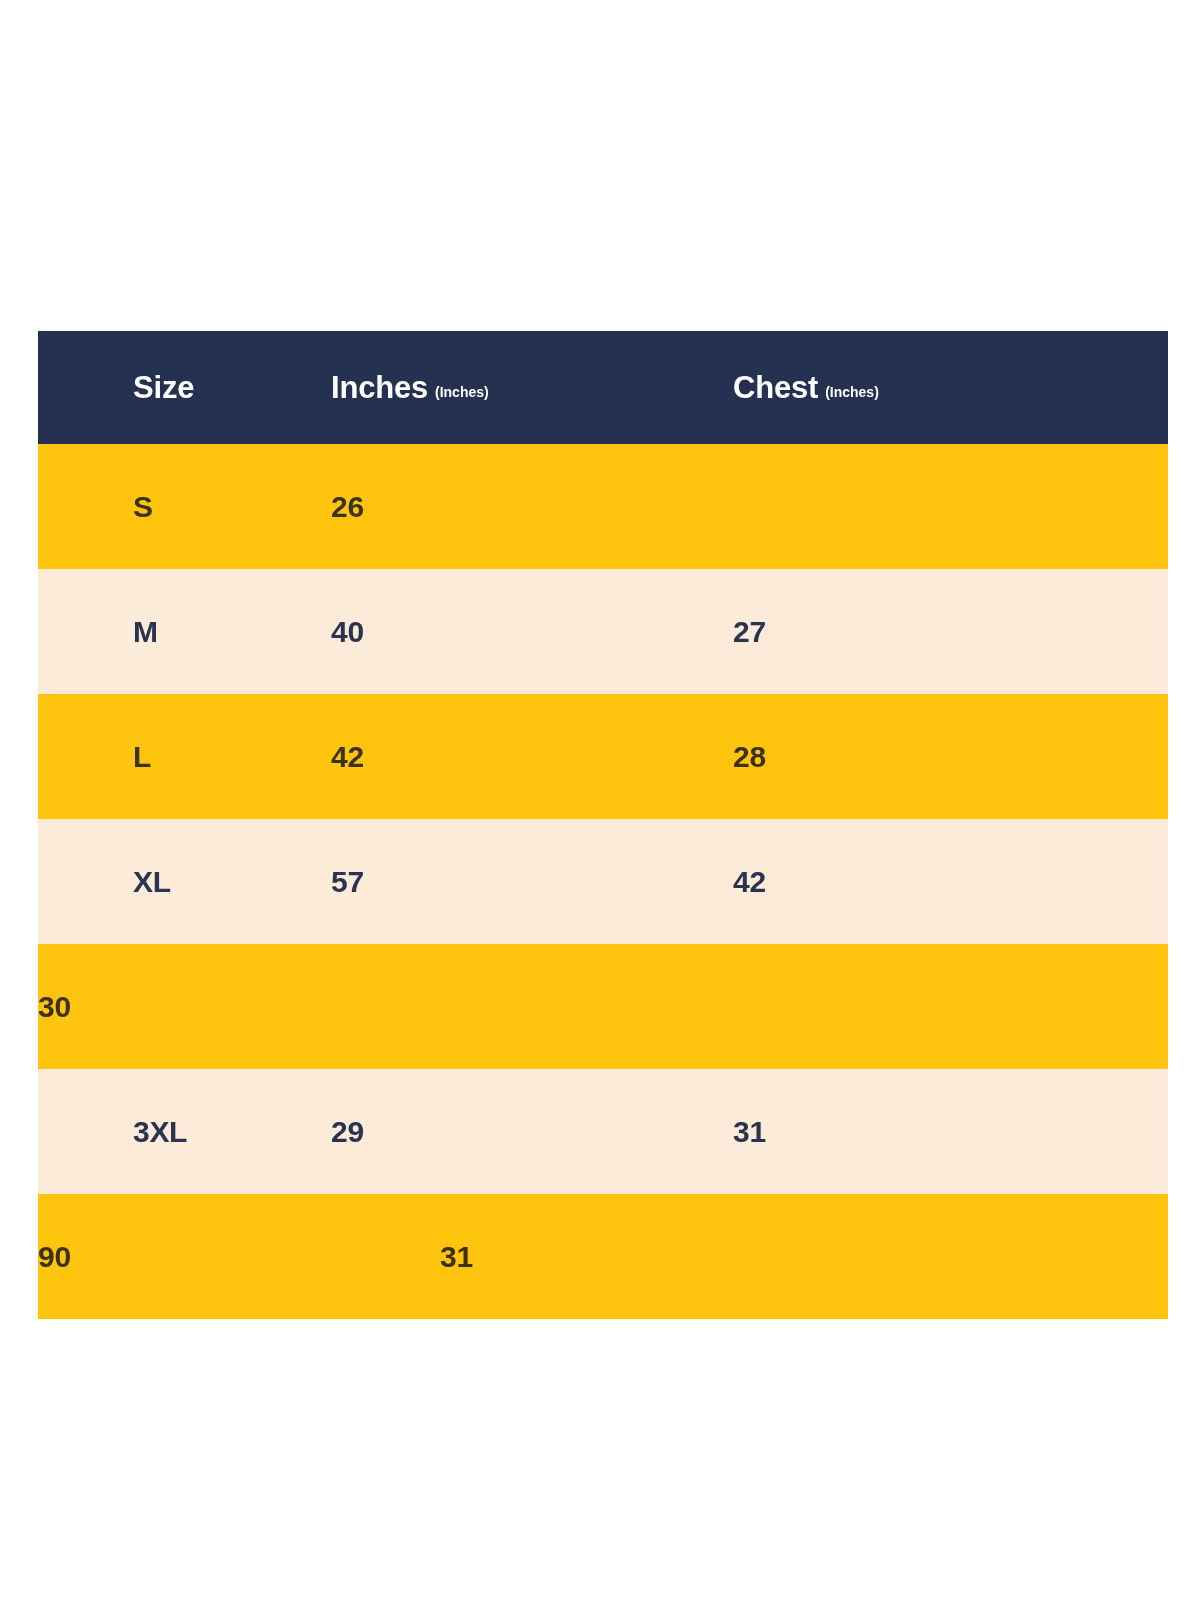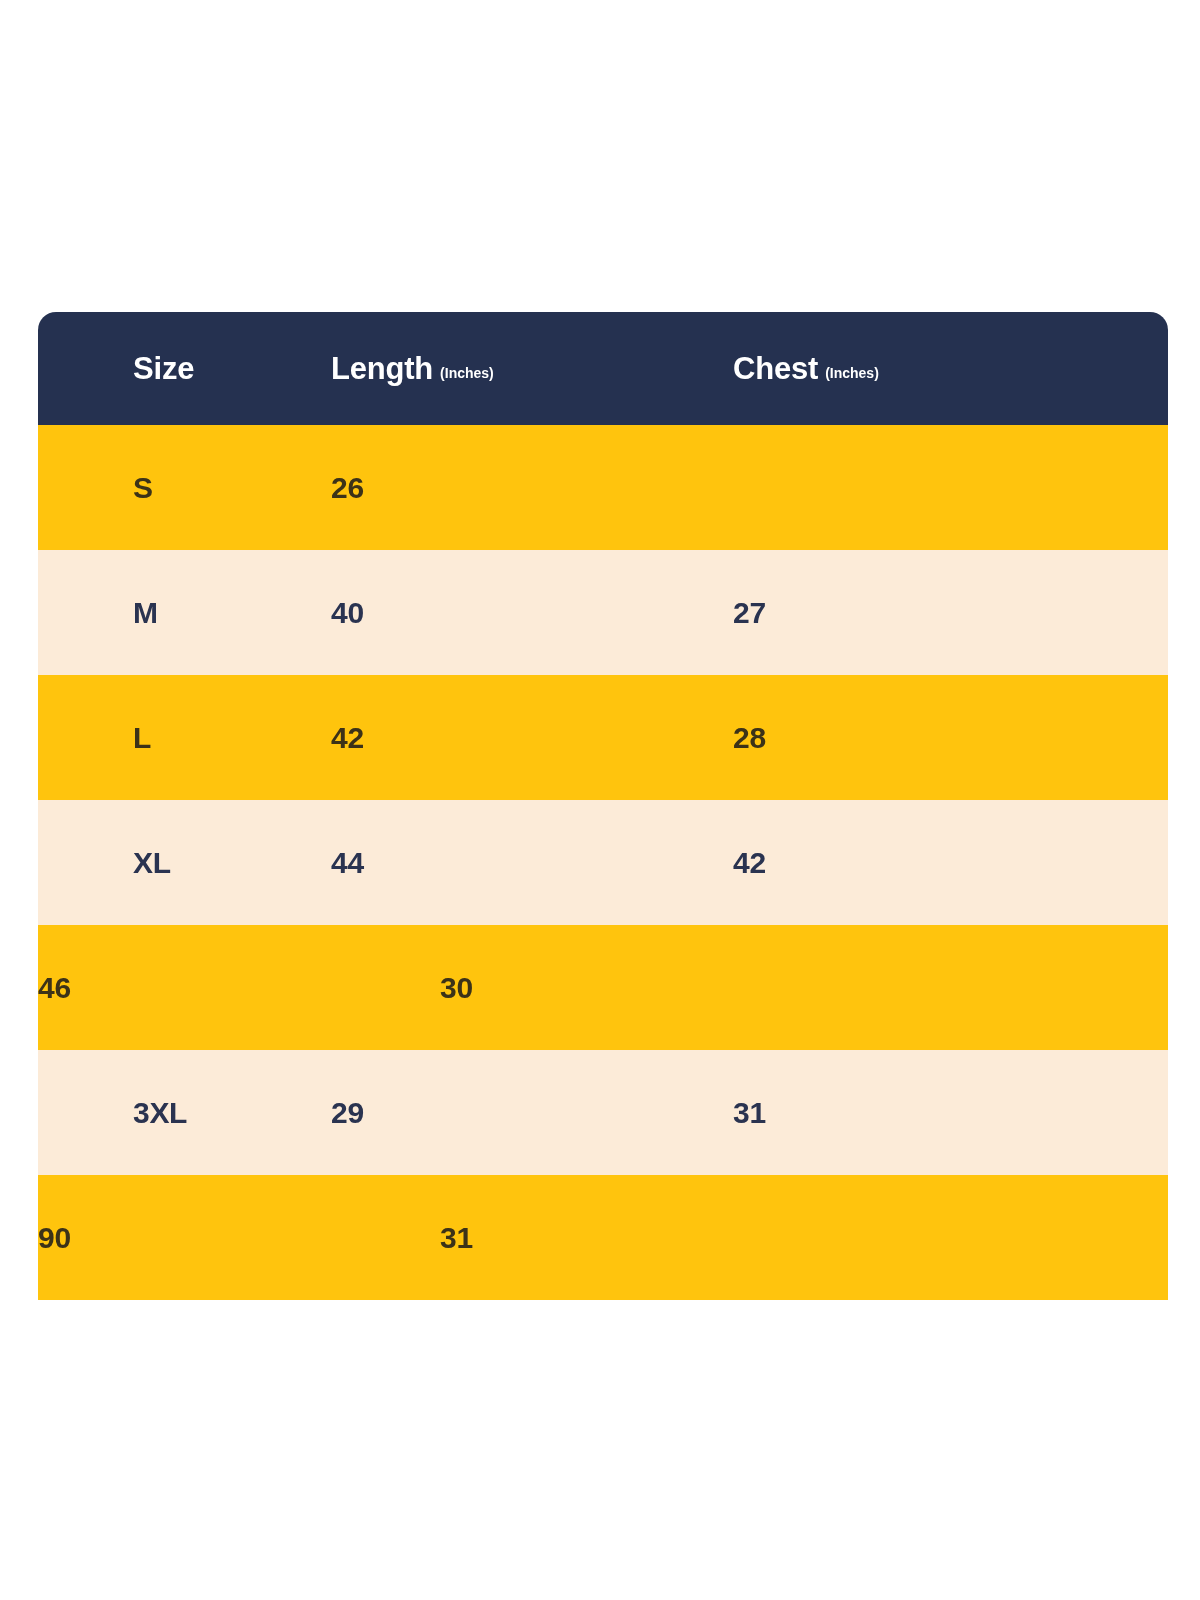--- a/index.html
+++ b/index.html
@@ -29,20 +29,21 @@
     border-top-left-radius: 18px;
     border-top-right-radius: 18px;
     overflow: hidden;
   }
 
   .chart-header {
     display: flex;
     align-items: center;
     height: 113px;
     background: #253150;
+    margin-top: 19px;
   }
 
   .chart-header .cell {
     color: #ffffff;
     font-size: 31px;
     font-weight: bold;
     letter-spacing: -0.2px;
     white-space: nowrap;
   }
 
@@ -90,21 +91,21 @@
 
 <div id="page">
 
   <div class="size-chart">
 
     <div class="chart-header">
       <div class="cell col-size">
         <span>Size</span>
       </div>
       <div class="cell col-chest">
-        <span>Length</span><span class="unit">(Inches)</span>
+        <span>Inches</span><span class="unit">(Inches)</span>
       </div>
       <div class="cell col-length">
         <span>Chest</span><span class="unit">(Inches)</span>
       </div>
     </div>
 
     <div class="chart-body">
 
       <div class="chart-row odd">
         <div class="cell col-size">S</div>
@@ -118,26 +119,25 @@
       </div>
 
       <div class="chart-row odd">
         <div class="cell col-size">L</div>
         <div class="cell col-chest">42</div>
         <div class="cell col-length">28</div>
       </div>
 
       <div class="chart-row even">
         <div class="cell col-size">XL</div>
-        <div class="cell col-chest">44</div>
+        <div class="cell col-chest">57</div>
         <div class="cell col-length">42</div>
       </div>
 
       <div class="chart-row odd">
-        <div class="cell col-chest">46</div>
         <div class="cell col-length">30</div>
       </div>
 
       <div class="chart-row even">
         <div class="cell col-size">3XL</div>
         <div class="cell col-chest">29</div>
         <div class="cell col-length">31</div>
       </div>
 
       <div class="chart-row odd">

